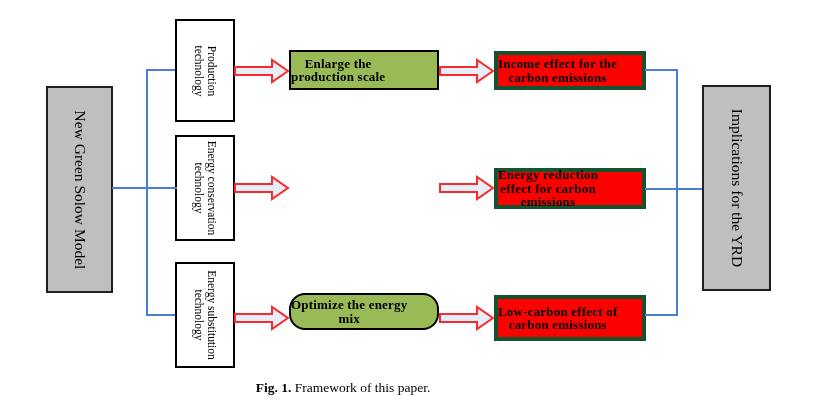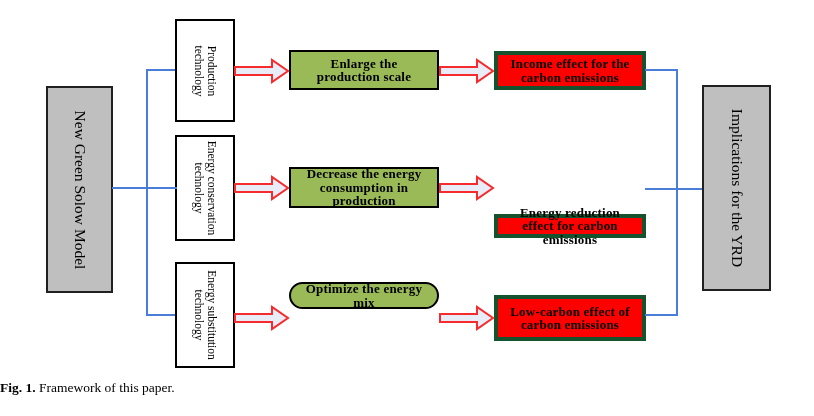--- a/index.html
+++ b/index.html
@@ -9,36 +9,36 @@
   html,body{margin:0;padding:0;background:#ffffff;}
   #canvas{
     position:relative; width:814px; height:416px; background:#ffffff;
     font-family:"Liberation Serif", serif; color:#000; overflow:hidden;
   }
   .box{position:absolute; box-sizing:border-box;}
   .graybox{background:var(--gray); border:2px solid #202020;}
   .whitebox{background:#ffffff; border:2px solid #000;}
   .greenbox{background:var(--green); border:2px solid #000;}
   .redbox{background:var(--red); border:4px solid #14532d;}
-  .hctr{display:flex; align-items:center; justify-content:center; text-align:center;}
+  .hctr{display:flex; align-items:center; text-align:center;}
   .label-bold{
     font-weight:bold; font-size:13px; line-height:13.5px; letter-spacing:0.2px;
     white-space:pre-line;
   }
   .vtext{
     position:absolute; left:50%; top:50%;
     transform:translate(-50%,-50%) rotate(90deg);
     text-align:center; white-space:pre-line;
   }
   .vtext-big{width:200px; font-size:15.5px; line-height:17px;}
   .vtext-small{width:98px; font-size:11.5px; line-height:13px;}
   .bline{position:absolute; background:var(--blue);}
   .arrow{position:absolute; width:56px; height:26px;}
   #caption{
-    position:absolute; left:0; top:380px; width:674px; 
+    position:absolute; left:6px; top:380px; width:674px; text-align:center;
     font-size:13.5px;
   }
   #caption .figno{font-weight:bold;}
 </style>
 </head>
 <body>
 
 <div id="canvas">
 
   <div class="box graybox" style="left:46px; top:86px; width:67px; height:207px;">
@@ -55,35 +55,30 @@
   </div>
   <div class="box whitebox" style="left:175px; top:262px; width:60px; height:106px;">
     <div class="vtext vtext-small">Energy substitution
 technology</div>
   </div>
 
   <div class="box greenbox hctr label-bold" style="left:289px; top:50px; width:150px; height:40px;">
     <span>Enlarge the
 production scale</span>
   </div>
-  <div class="box greenbox hctr label-bold" style="left:289px; top:167px; width:150px; height:41px;">
-    <span>Decrease the energy
-consumption in
-production</span>
-  </div>
-  <div class="box greenbox hctr label-bold" style="left:289px; top:282px; width:150px; height:27px;border-radius:16px;">
+  <div class="box greenbox hctr label-bold" style="left:289px; top:293px; width:150px; height:37px;border-radius:16px;">
     <span>Optimize the energy
 mix</span>
   </div>
 
   <div class="box redbox hctr label-bold" style="left:494px; top:51px; width:152px; height:39px;">
     <span>Income effect for the
 carbon emissions</span>
   </div>
-  <div class="box redbox hctr label-bold" style="left:494px; top:168px; width:152px; height:24px;margin-top:46px;">
+  <div class="box redbox hctr label-bold" style="left:494px; top:168px; width:152px; height:41px;">
     <span>Energy reduction
 effect for carbon
 emissions</span>
   </div>
   <div class="box redbox hctr label-bold" style="left:494px; top:295px; width:152px; height:46px;">
     <span>Low-carbon effect of
 carbon emissions</span>
   </div>
 
   <div class="box graybox" style="left:702px; top:85px; width:69px; height:206px;">

